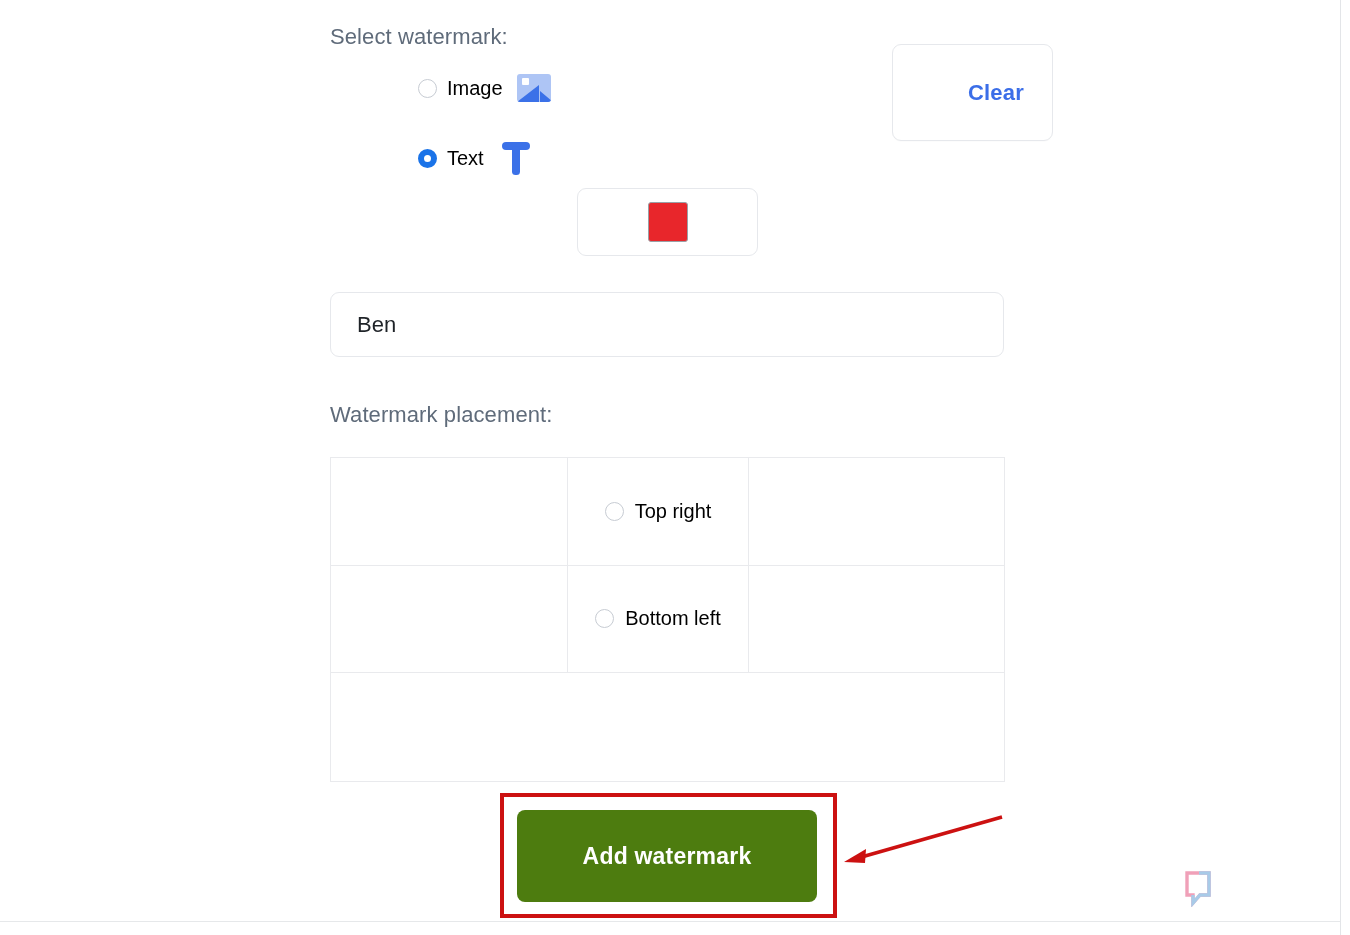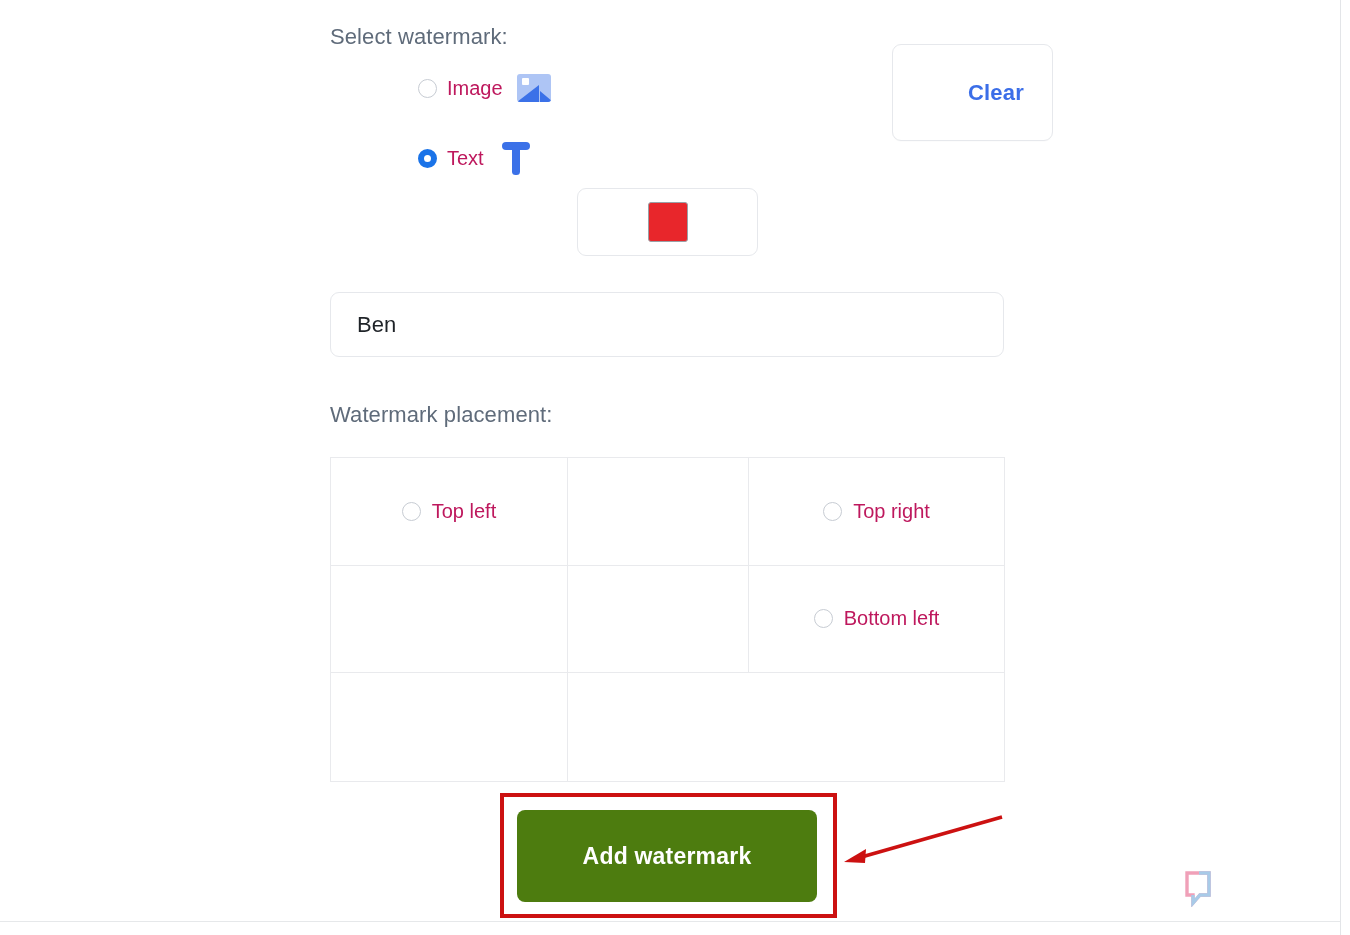--- a/index.html
+++ b/index.html
@@ -62,21 +62,21 @@
     background: #ffffff;
     flex: 0 0 auto;
     position: relative;
   }
   .radio.checked {
     border: 6px solid #1a73e8;
     background: #ffffff;
   }
   .radio-label {
     font-size: 20px;
-    color: #be185d;
+    color: #000000;
   }
 
   
   .img-icon {
     width: 34px;
     height: 28px;
     border-radius: 3px;
     background: #aec5f5;
     position: relative;
     overflow: hidden;
@@ -289,24 +289,20 @@
 
 <div id="color-picker">
   <span id="color-swatch" style="background: rgb(232, 38, 43);"></span>
 </div>
 
 <input id="watermark-text-input" type="text" value="Ben" placeholder="Enter watermark text" style="">
 
 <div id="placement-label" class="section-label">Watermark placement:</div>
 
 <div id="placement-grid">
-  <div class="cell">
-    <span class="radio"></span>
-    <span class="radio-label">Top left</span>
-  </div>
   <div class="cell empty"></div>
   <div class="cell">
     <span class="radio"></span>
     <span class="radio-label">Top right</span>
   </div>
 
   <div class="cell empty"></div>
   <div class="cell empty"></div>
 
   <div class="cell">

